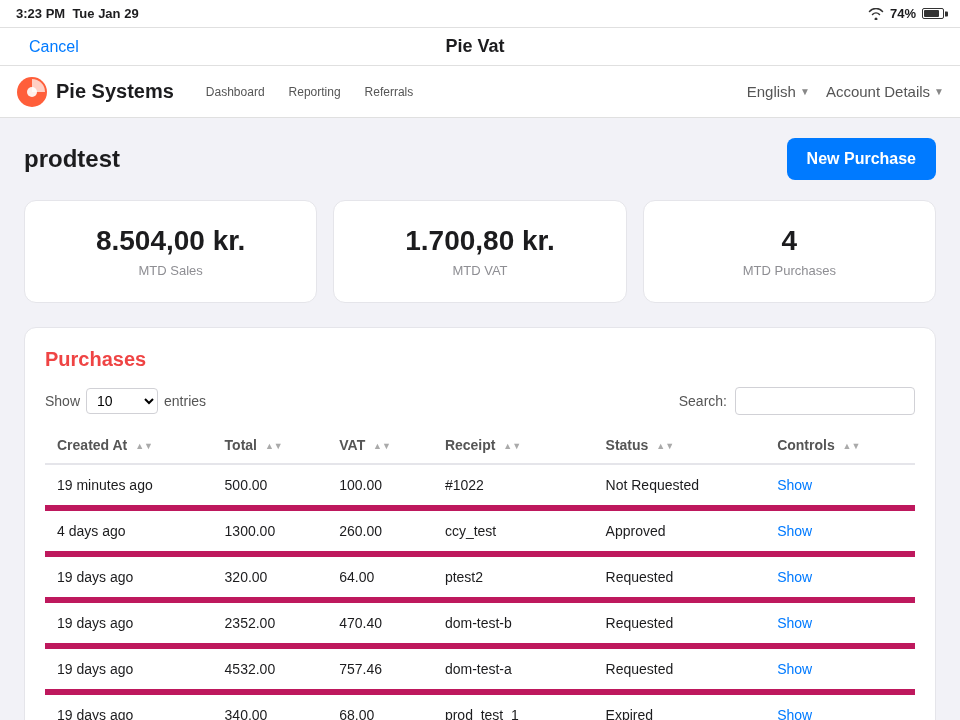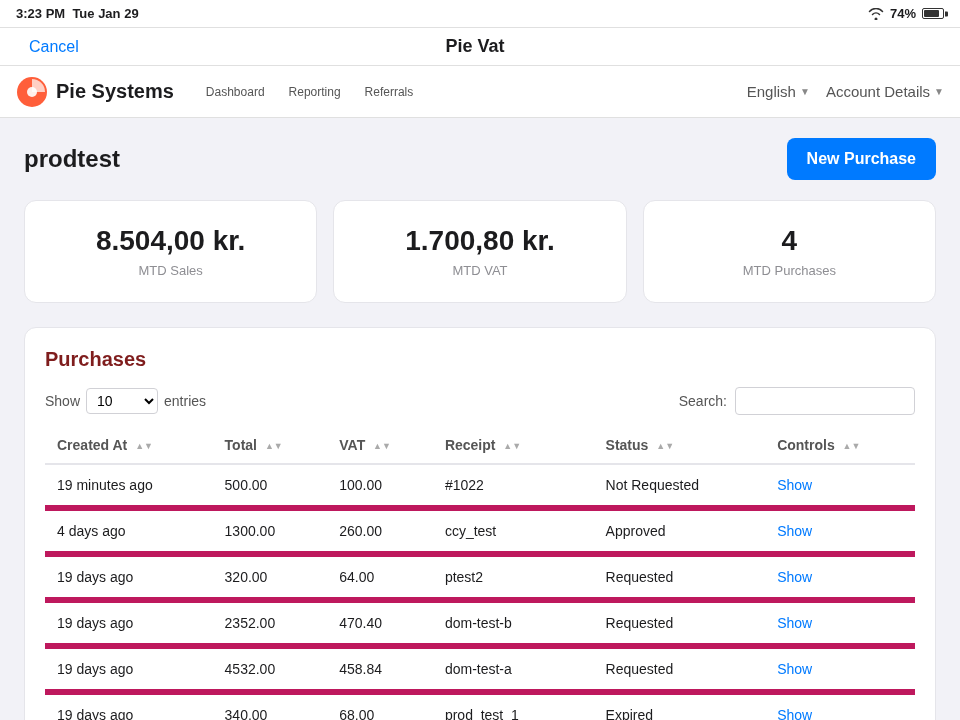--- a/index.html
+++ b/index.html
@@ -161,21 +161,21 @@
     
     .table-section {
       background: #fff;
       border-radius: 12px;
       border: 1px solid #e5e5ea;
       padding: 20px;
     }
     .table-title {
       font-size: 20px;
       font-weight: 700;
-      color: #7f1d1d;
+      color: #ef4444;
       margin-bottom: 16px;
     }
     .table-controls {
       display: flex;
       justify-content: space-between;
       align-items: center;
       margin-bottom: 12px;
     }
     .show-entries {
       display: flex;
@@ -432,21 +432,21 @@
             <td>19 days ago</td>
             <td>2352.00</td>
             <td>470.40</td>
             <td>dom-test-b</td>
             <td>Requested</td>
             <td class="control-show">Show</td>
           </tr>
           <tr>
             <td>19 days ago</td>
             <td>4532.00</td>
-            <td>458.84</td>
+            <td>757.46</td>
             <td>dom-test-a</td>
             <td>Requested</td>
             <td class="control-show">Show</td>
           </tr>
           <tr>
             <td>19 days ago</td>
             <td>340.00</td>
             <td>68.00</td>
             <td>prod_test_1</td>
             <td>Expired</td>

